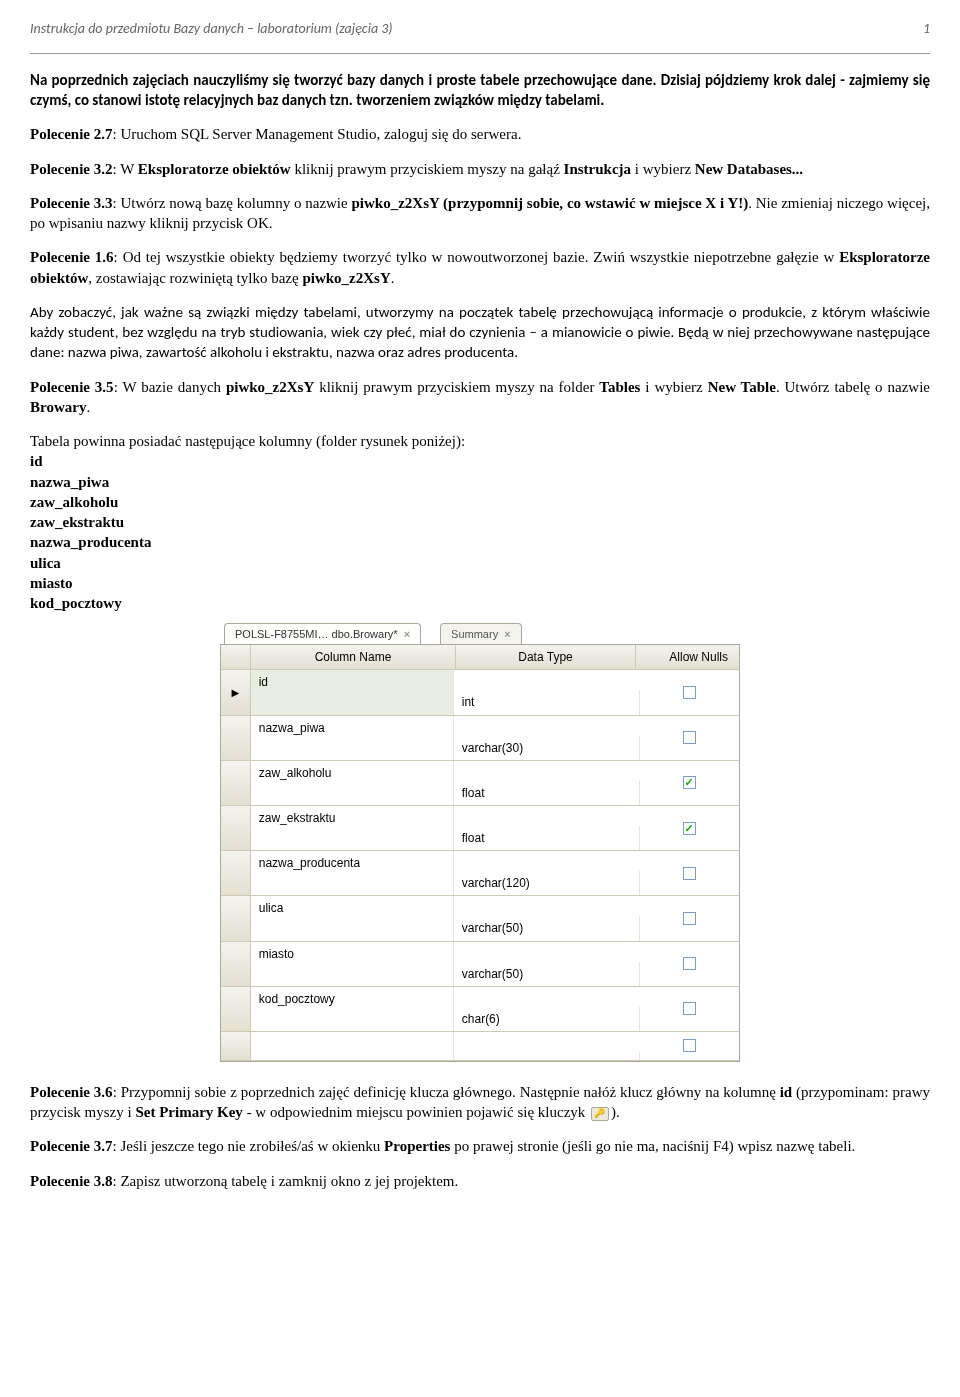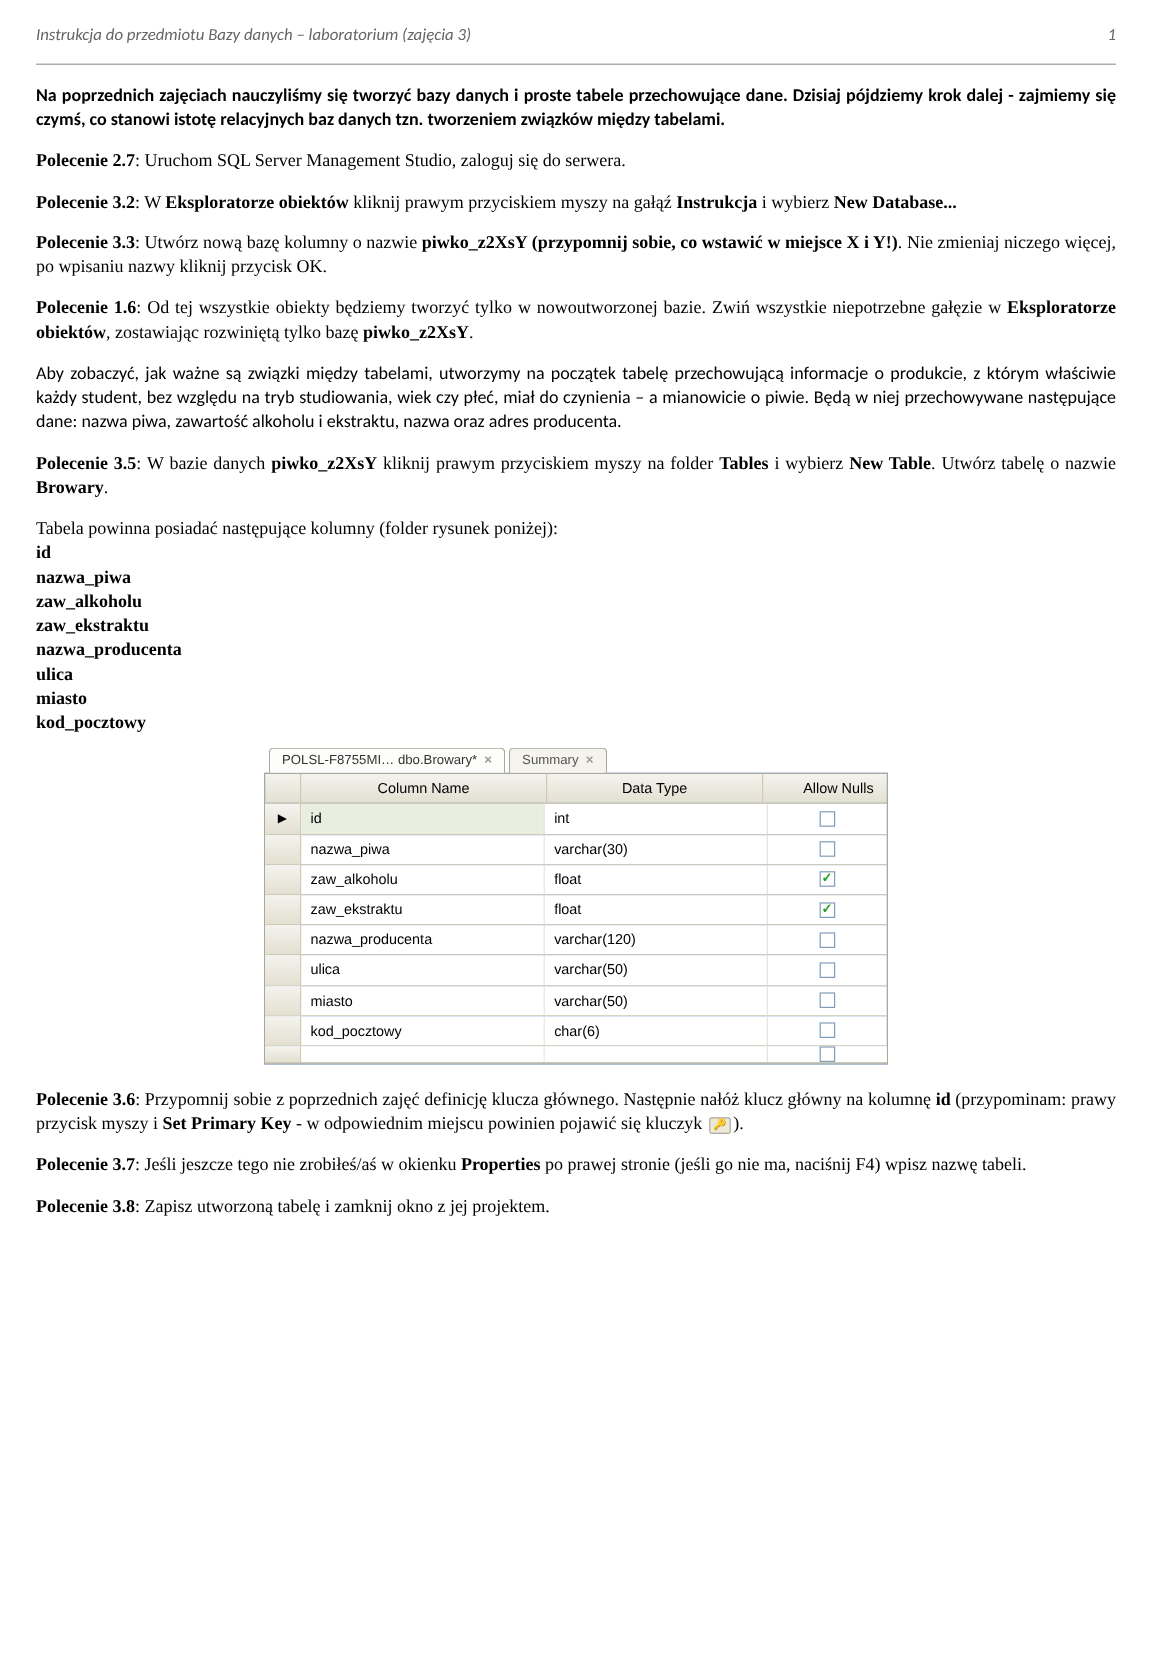--- a/index.html
+++ b/index.html
@@ -54,20 +54,21 @@
   .designer-wrap {
     margin: 8px auto 20px auto;
     width: 520px;
     font-family: Tahoma, Arial, sans-serif;
     font-size: 12px;
   }
   .tabs-row {
     display: flex;
     align-items: flex-end;
     padding-left: 4px;
+    gap: 16px;
   }
   .xp-tab {
     background: #fdfdfb;
     border: 1px solid #aca899;
     border-bottom: none;
     border-top-left-radius: 4px;
     border-top-right-radius: 4px;
     padding: 3px 10px 2px 10px;
     margin-right: 3px;
     font-size: 11px;
@@ -77,21 +78,21 @@
   .xp-tab .tab-x {
     display:inline-block;
     margin-left:6px;
     font-weight:bold;
     color:#999;
   }
   .xp-tab.inactive { background:#f4f3ee; color:#555; }
   .grid-box {
     border: 1px solid #aca899;
     border-top: 1px solid #aca899;
-    background: #3b82f6;
+    background: #8b5cf6;
   }
   .grid-head {
     background: linear-gradient(#f4f3ee, #e3e0d1);
     border-bottom: 1px solid #cfcab5;
     display: flex;
   }
   .grid-head div {
     border-right: 1px solid #cfcab5;
   }
   .gh-rowhdr { width: 30px; }
@@ -113,20 +114,21 @@
   }
   .gc-name {
     width: 205px;
     padding: 4px 8px;
     border-right: 1px solid #e8e5d8;
   }
   .gc-type {
     width: 188px;
     padding: 4px 8px;
     border-right: 1px solid #e8e5d8;
+    margin-top: 20px;
   }
   .gc-nulls {
     width: 100px;
     display:flex;
     align-items:center;
     justify-content:center;
   }
   .grow.selected .gc-name {
     background: #e8efe0;
   }
@@ -158,21 +160,21 @@
   <span>1</span>
 </div>
 
 <p class="para sans"><b>Na poprzednich zajęciach nauczyliśmy się tworzyć bazy danych i proste tabele przechowujące dane. Dzisiaj pójdziemy krok dalej - zajmiemy się czymś, co stanowi istotę relacyjnych baz danych tzn. tworzeniem związków między tabelami.</b></p>
 
 <p class="para">
   <b>Polecenie 2.7</b><span>: Uruchom SQL Server Management Studio, zaloguj się do serwera.</span>
 </p>
 
 <p class="para">
-  <b>Polecenie 3.2</b><span>: W </span><b>Eksploratorze obiektów</b><span> kliknij prawym przyciskiem myszy na gałąź </span><b>Instrukcja</b><span> i wybierz </span><b>New Database...</b>
+  <b>Polecenie 3.2</b><span>: W </span><b>Eksploratorze obiektów</b><span> kliknij prawym przyciskiem myszy na gałąź </span><b>Instrukcja</b><span> i wybierz </span><b>New Databases...</b>
 </p>
 
 <p class="para">
   <b>Polecenie 3.3</b><span>: Utwórz nową bazę kolumny o nazwie </span><b>piwko_z2XsY (przypomnij sobie, co wstawić w miejsce X i Y!)</b><span>. Nie zmieniaj niczego więcej, po wpisaniu nazwy kliknij przycisk OK.</span>
 </p>
 
 <p class="para">
   <b>Polecenie 1.6</b><span>: Od tej wszystkie obiekty będziemy tworzyć tylko w nowoutworzonej bazie. Zwiń wszystkie niepotrzebne gałęzie w </span><b>Eksploratorze obiektów</b><span>, zostawiając rozwiniętą tylko bazę </span><b>piwko_z2XsY</b><span>.</span>
 </p>
 

